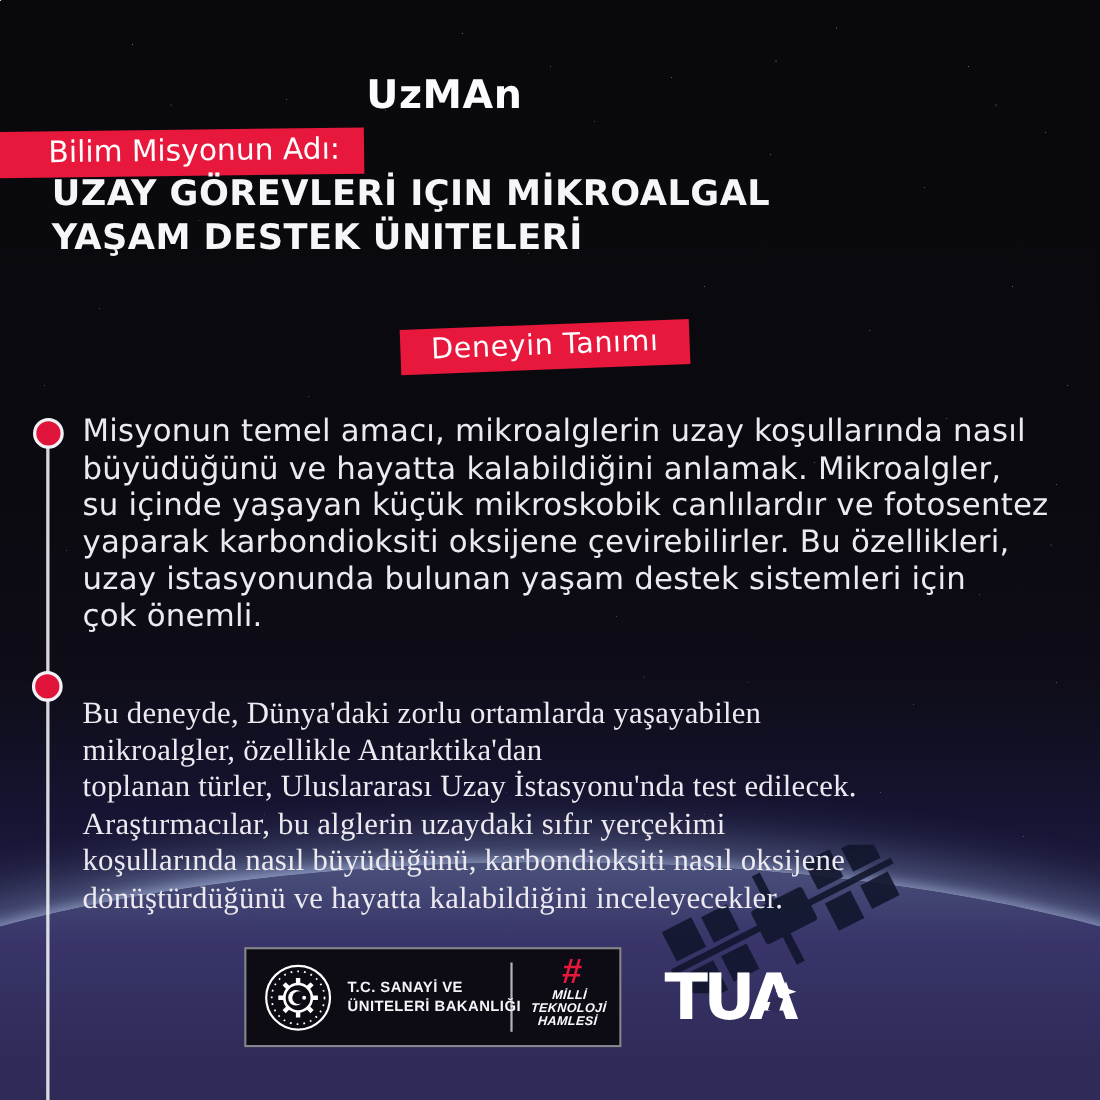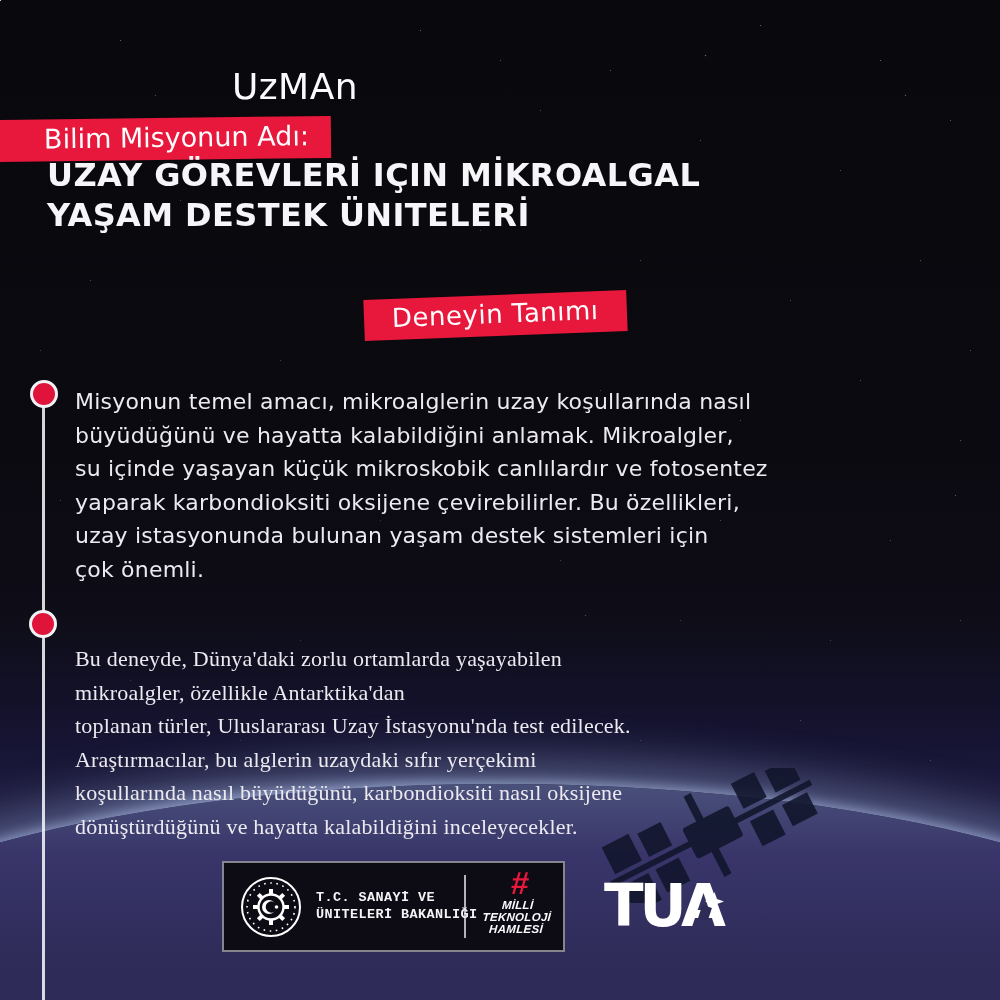--- a/index.html
+++ b/index.html
@@ -35,44 +35,44 @@
   .earth{position:absolute;left:-250px;top:784px;width:1500px;height:460px;z-index:1;
     border-radius:100% 100% 0 0;
     background:linear-gradient(180deg,#49517a 0px,#39356a 70px,#2f2c5a 170px,#2c2953 300px);
     box-shadow:0 -16px 46px 6px rgba(148,168,215,.45),0 -3px 12px rgba(195,208,242,.6);}
   .limb-glow{position:absolute;left:-40px;top:756px;width:760px;height:110px;z-index:1;
     background:radial-gradient(closest-side,rgba(168,188,232,.38),rgba(168,188,232,0) 72%);}
   
   .iss{position:absolute;left:592px;top:768px;z-index:2;opacity:.88;}
   
   .layer{position:absolute;inset:0;z-index:3;}
-  .title{position:absolute;left:115px;top:66px;width:360px;text-align:center;
-    font-size:36px;font-weight:normal;color:#fbfbfd;letter-spacing:.5px;}
+  .title{position:absolute;left:115px;top:66px;width:360px;text-align:right;
+    font-size:36px;font-weight:bold;color:#fbfbfd;letter-spacing:.5px;}
   .badge{background:#e8173c;color:#fdfdfe;display:inline-block;}
   .badge-mission{position:absolute;left:-12px;top:118px;padding:4px 22px 7px 56px;
     font-size:27px;transform:rotate(-.7deg);}
   .mission-name{position:absolute;left:47px;top:155px;font-size:32px;font-weight:bold;
     line-height:40px;letter-spacing:.4px;color:#f6f5f8;white-space:pre-line;}
   .badge-section{position:absolute;left:364px;top:295px;padding:4px 28px 7px 28px;
     font-size:26px;transform:rotate(-2.2deg);letter-spacing:.5px;}
   .timeline-line{position:absolute;left:42px;top:396px;width:3px;height:604px;
     background:rgba(242,242,247,.88);}
   .bullet-dot{position:absolute;width:22px;height:22px;border-radius:50%;
     background:#e0143a;border:3px solid #f2f2f6;}
   .dot1{left:30px;top:380px;}
   .dot2{left:29px;top:610px;}
-  .para{position:absolute;left:75px;width:905px;font-size:22px;line-height:33.5px;
-    color:#eceaf0;white-space:pre-line;letter-spacing:.2px;margin-top:10px;}
+  .para{position:absolute;left:75px;width:905px;font-size:28px;line-height:33.5px;
+    color:#eceaf0;white-space:pre-line;letter-spacing:.2px;}
   .para1{top:375px;}
   .para2{top:632px;font-family:Liberation Serif, serif;}
   
   .ministry-box{position:absolute;left:222px;top:861px;width:343px;height:91px;
     box-sizing:border-box;border:2px solid #85858f;background:#0d0c15;z-index:4;}
   .emblem{position:absolute;left:16px;top:13px;}
-  .ministry-text{position:absolute;left:92px;top:26px;font-family:Liberation Mono, monospace;
+  .ministry-text{position:absolute;left:92px;top:26px;font-family:Liberation Sans, sans-serif;
     font-size:13.5px;font-weight:bold;line-height:17px;letter-spacing:.4px;color:#f4f4f7;}
   .footer-divider{position:absolute;left:240px;top:12px;width:2px;height:63px;
     background:rgba(235,235,242,.75);}
   .mth{position:absolute;left:252px;top:4px;width:84px;text-align:center;
     font-family:"Liberation Sans",sans-serif;font-style:italic;font-weight:bold;
     transform:skewX(-4deg);}
   .mth-hash{font-size:32px;line-height:32px;color:#e8173c;letter-spacing:-1px;}
   .mth-line{font-size:11.5px;line-height:12px;color:#fafafc;letter-spacing:.3px;}
   .tua-logo{position:absolute;left:604px;top:876px;z-index:4;color:#fff;
     font-family:"DejaVu Sans",sans-serif;font-weight:bold;font-size:58px;

